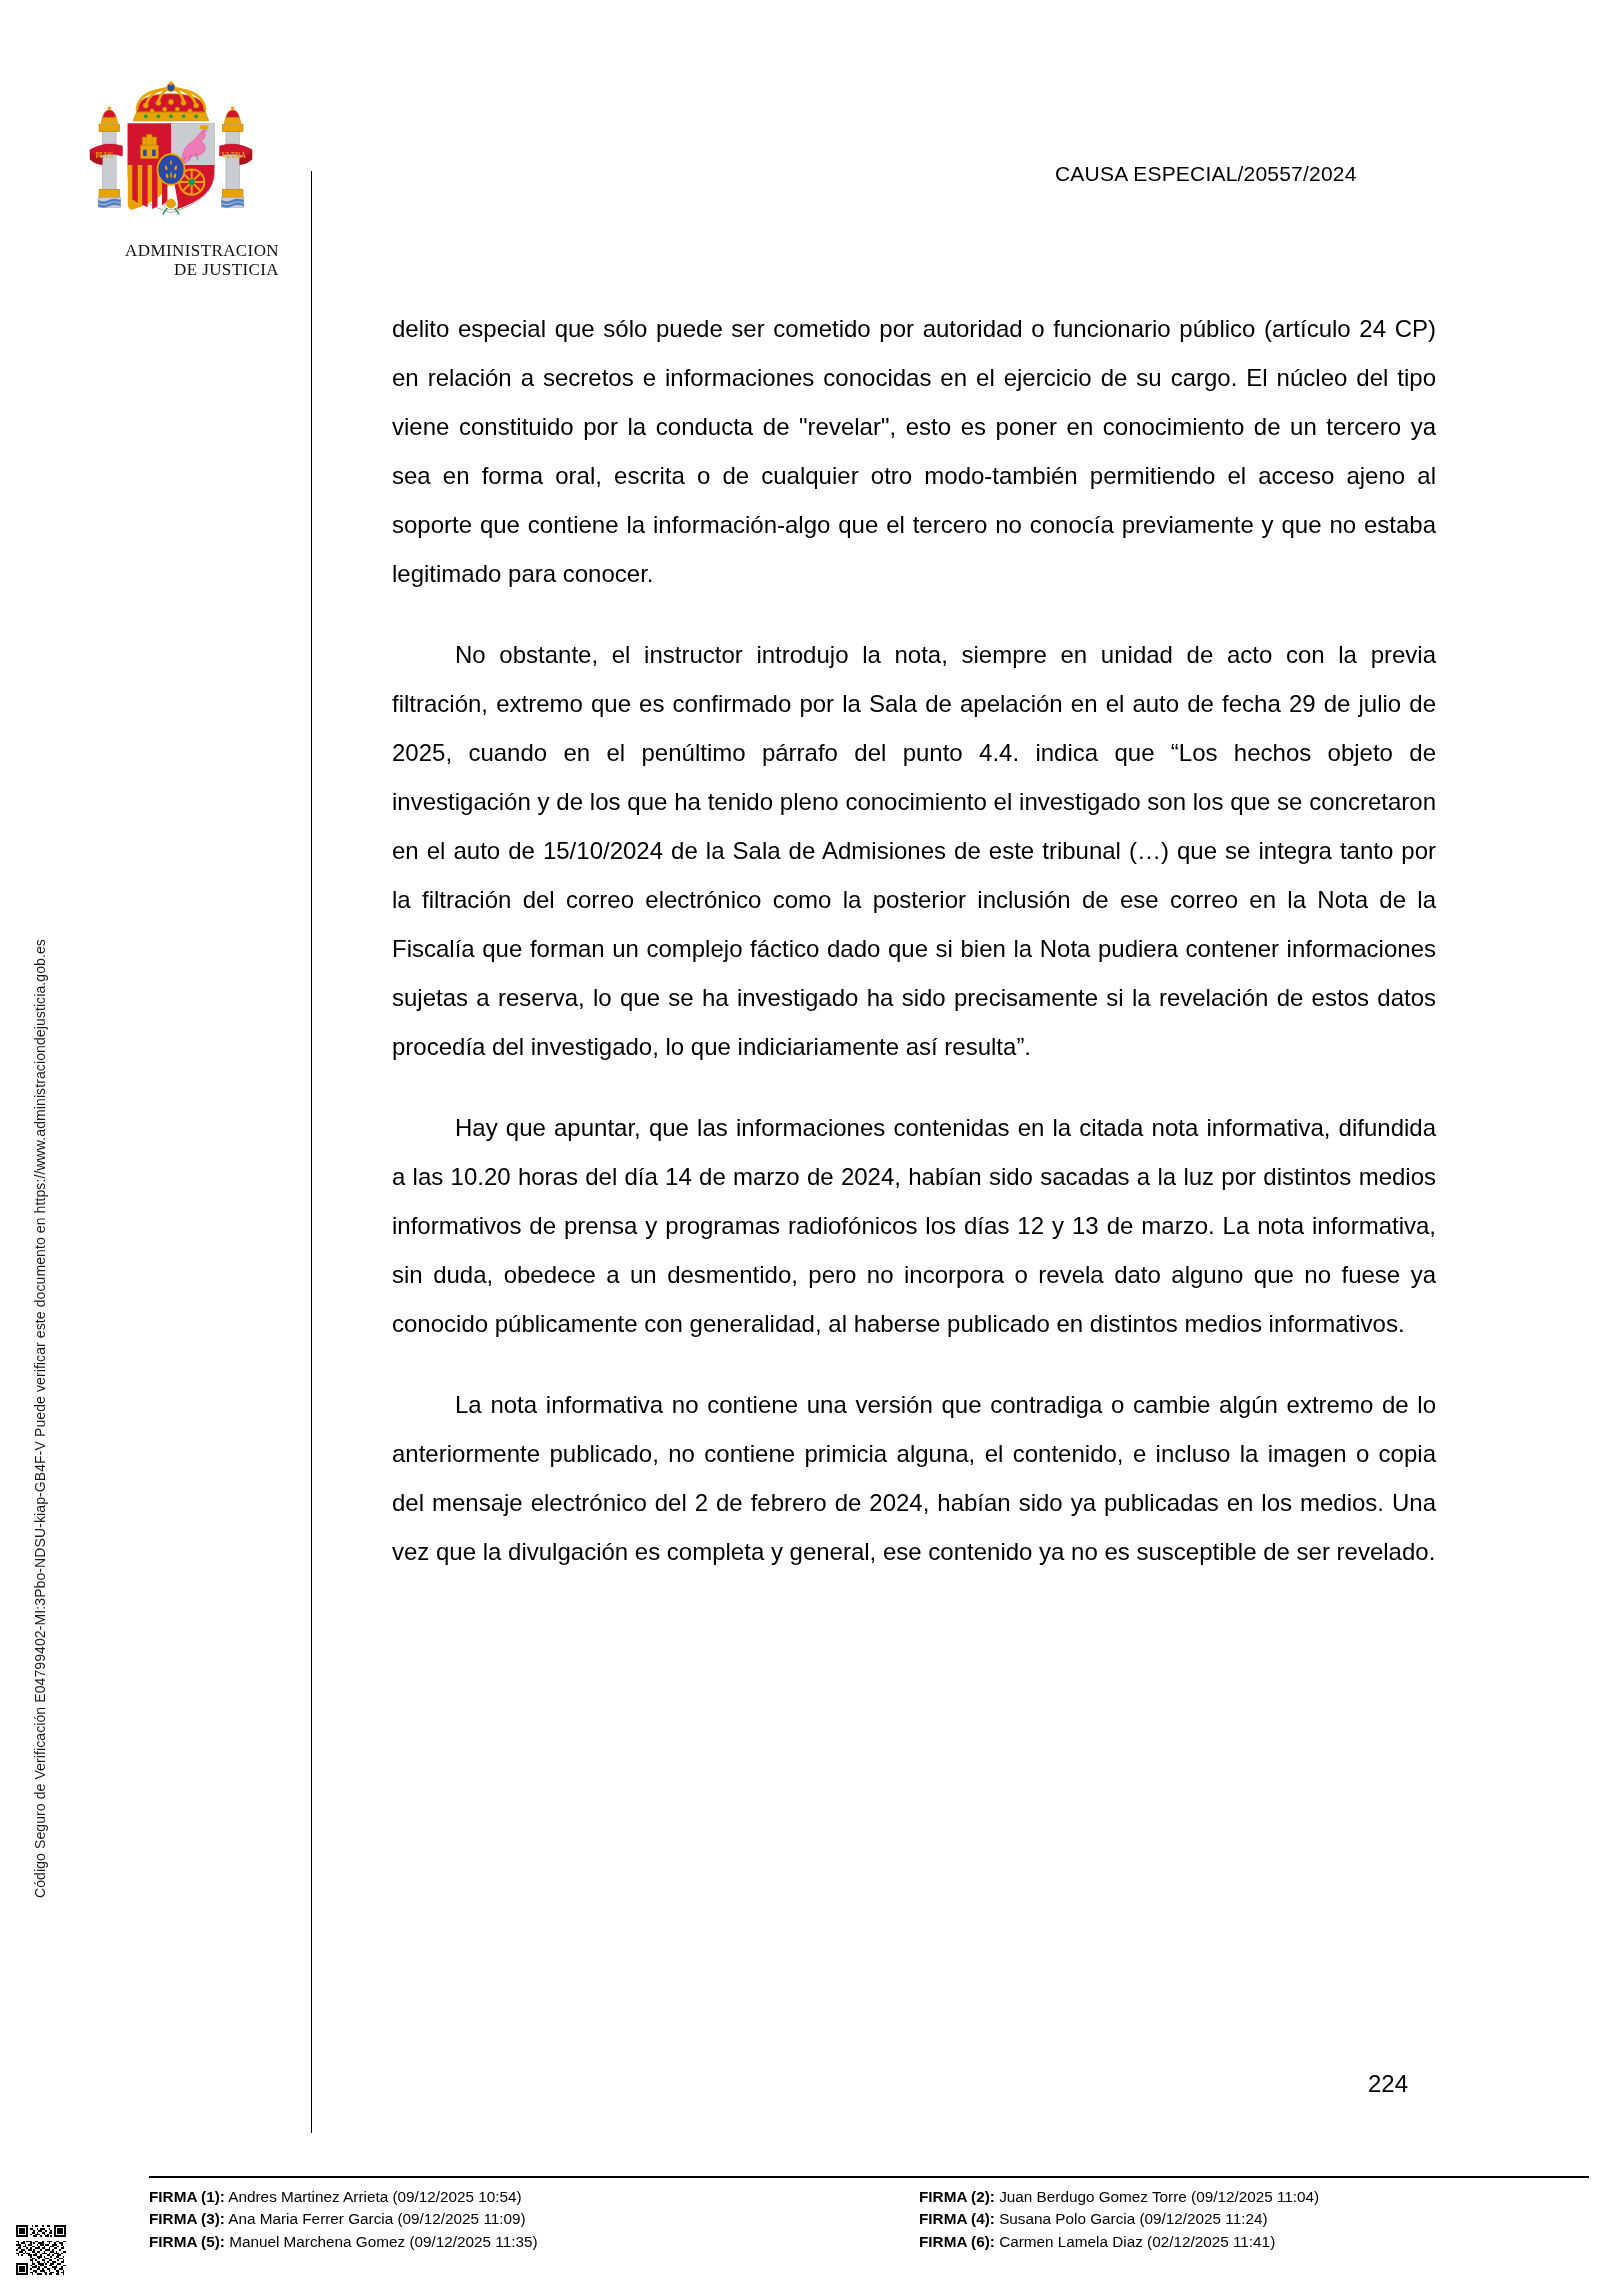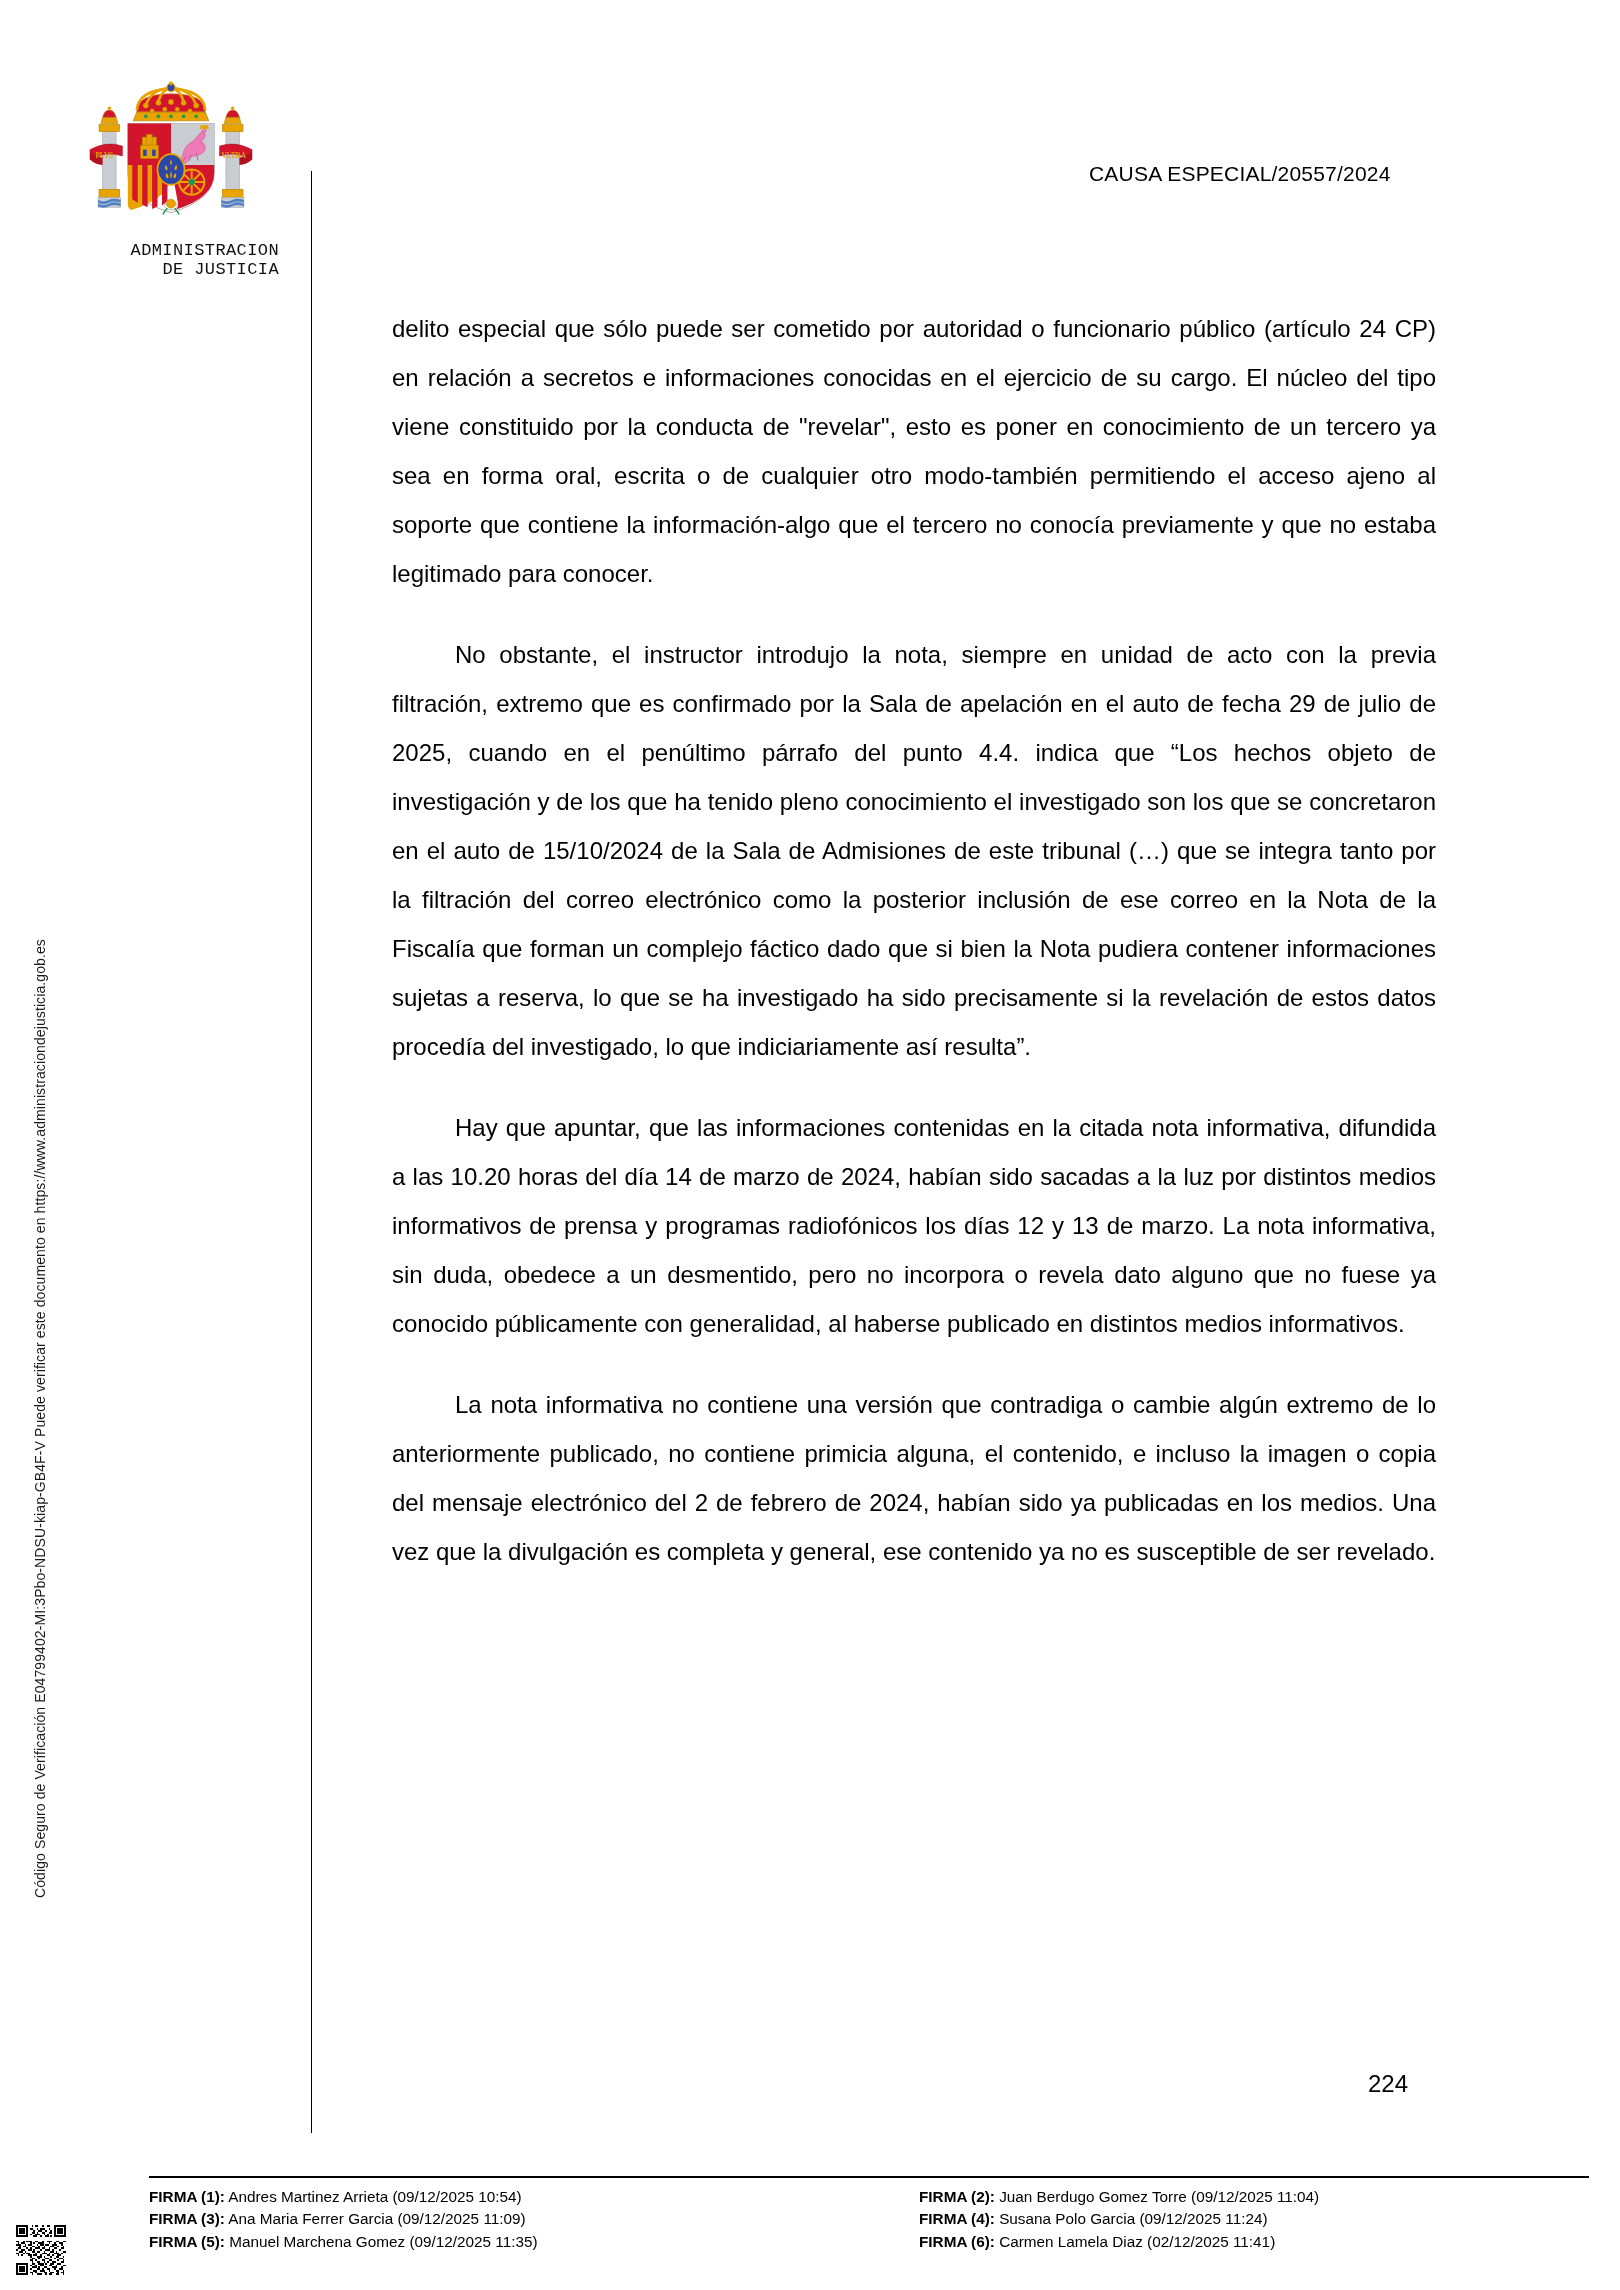--- a/index.html
+++ b/index.html
@@ -54,32 +54,32 @@
   
   .emblem-wrap {
     position: absolute;
     left: 63px;
     top: 81px;
     width: 216px;
     text-align: right;
   }
   .emblem-svg { display: block; margin: 0 auto; }
   .emblem-caption {
-    font-family: Liberation Mono, monospace;
+    font-family: Liberation Serif, serif;
     font-size: 17px;
     line-height: 1.12;
     letter-spacing: 0.4px;
     color: #111;
     margin-top: 1.8px;
   }
 
   
   .doc-header {
     position: absolute;
-    left: 1089px;
+    left: 1055px;
     top: 162px;
     font-size: 21px;
     letter-spacing: 0.2px;
     color: #000;
   }
 
   
   .vrule {
     position: absolute;
     left: 311px;

